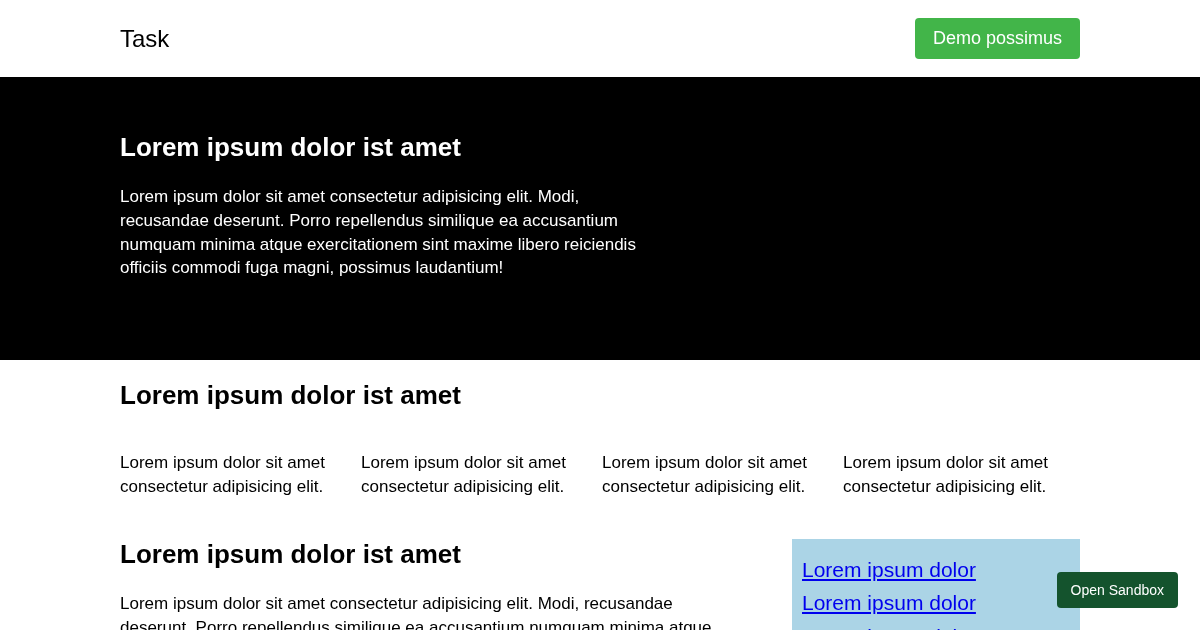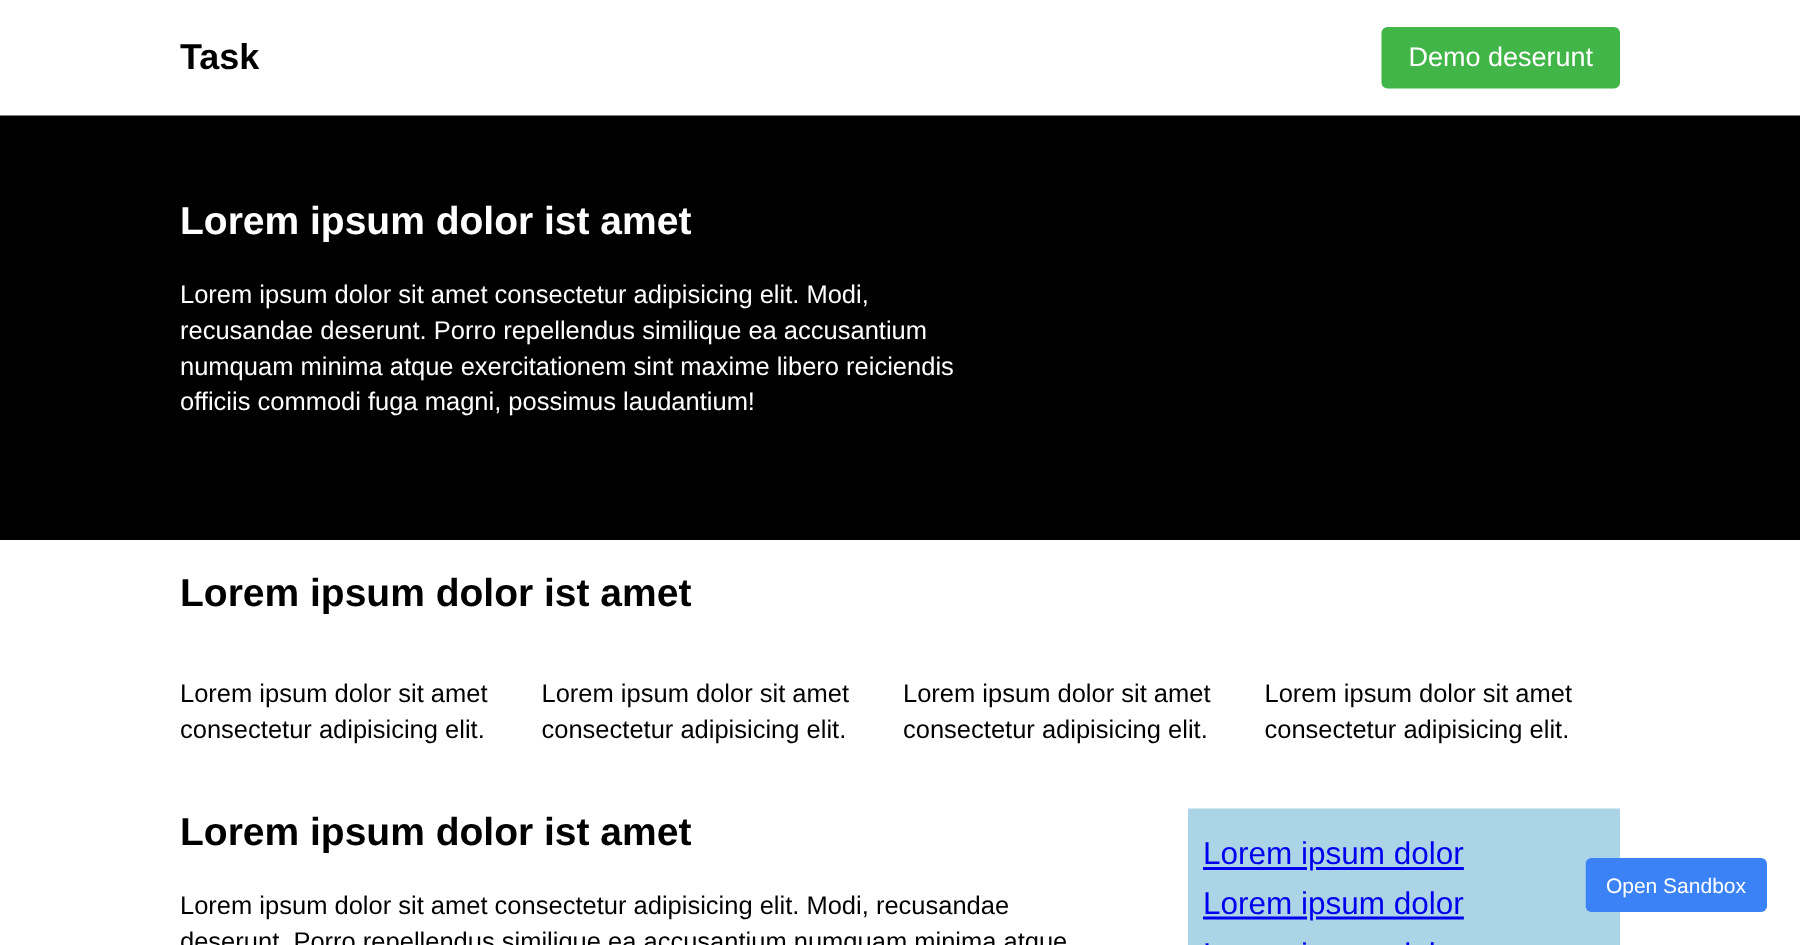--- a/index.html
+++ b/index.html
@@ -19,21 +19,21 @@
     background: #fff;
     padding: 18px 0;
   }
   .header-inner {
     display: flex;
     justify-content: space-between;
     align-items: center;
   }
   .brand {
     font-size: 24px;
-    font-weight: bold;
+    font-weight: normal;
   }
   .demo-btn {
     background: #42b549;
     color: #fff;
     border: none;
     border-radius: 4px;
     padding: 10px 18px;
     font-size: 18px;
     cursor: pointer;
   }
@@ -103,36 +103,36 @@
     color: #0000ee;
     text-decoration: underline;
     font-size: 21px;
     line-height: 1.6;
   }
   
   .sandbox-btn {
     position: fixed;
     right: 22px;
     bottom: 22px;
-    background: #3b82f6;
+    background: #14532d;
     color: #fff;
     border: none;
     border-radius: 4px;
     padding: 10px 14px;
     font-size: 14px;
     cursor: pointer;
   }
 </style>
 </head>
 <body>
 
 <header class="header">
   <div class="container header-inner">
     <div class="brand">Task</div>
-    <button class="demo-btn">Demo deserunt</button>
+    <button class="demo-btn">Demo possimus</button>
   </div>
 </header>
 
 <section class="hero">
   <div class="container">
     <h2>Lorem ipsum dolor ist amet</h2>
     <p>Lorem ipsum dolor sit amet consectetur adipisicing elit. Modi, recusandae deserunt. Porro repellendus similique ea accusantium numquam minima atque exercitationem sint maxime libero reiciendis officiis commodi fuga magni, possimus laudantium!</p>
   </div>
 </section>
 

